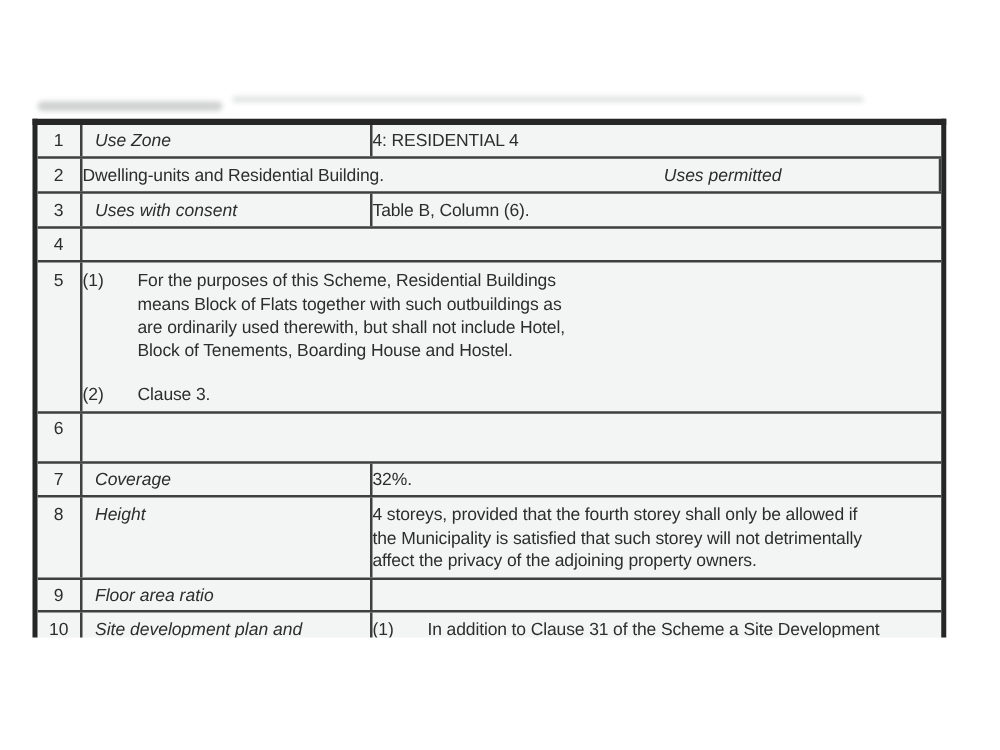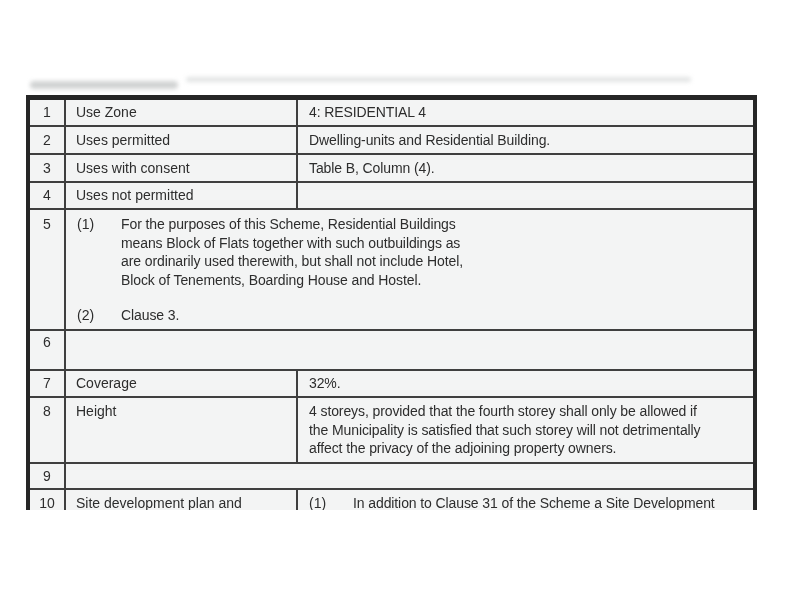--- a/index.html
+++ b/index.html
@@ -41,22 +41,22 @@
   .r4  { height: 27px; }
   .r5  { height: 121px; }
   .r6  { height: 40px; }
   .r7  { height: 27px; }
   .r8  { height: 66px; }
   .r9  { height: 26px; }
   .r10 { height: 45px; border-bottom: 0; }
 
   .cell { font-size: 14px; line-height: 18.5px; }
   .cell-num   { width: 36px;  border-right: 2px solid var(--c-line); display: flex; justify-content: center; }
-  .cell-label { width: 232px; border-right: 2px solid var(--c-line); padding-left: 10px; display: flex; }
-  .cell-value { flex: 1; padding-left: 11px; padding-right: 4px; display: flex; }
+  .cell-label { width: 232px; border-right: 2px solid var(--c-line); padding-left: 10px; display: flex; font-style: italic; }
+  .cell-value { flex: 1; padding-right: 4px; display: flex; }
 
   
   .v-center .cell-num, .v-center .cell-label, .v-center .cell-value { align-items: center; }
   
   .v-top .cell-num, .v-top .cell-label, .v-top .cell-value { align-items: flex-start; padding-top: 4px; }
   .r5.v-top .cell-num, .r5.v-top .cell-label, .r5.v-top .cell-value { padding-top: 5px; }
   .r6.v-top .cell-num, .r6.v-top .cell-label, .r6.v-top .cell-value { padding-top: 2px; }
 
   .value-text { white-space: pre-line; letter-spacing: -0.1px; }
 
@@ -79,37 +79,36 @@
     <div class="row r1 v-center">
       <div class="cell cell-num">1</div>
       <div class="cell cell-label">Use Zone</div>
       <div class="cell cell-value">
           <span class="value-text">4: RESIDENTIAL 4</span>
         </div>
     </div>
 
     <div class="row r2 v-center">
       <div class="cell cell-num">2</div>
-      <div class="cell cell-label">Uses permitted</div>
       <div class="cell cell-value">
           <span class="value-text">Dwelling-units and Residential Building.</span>
         </div>
+      <div class="cell cell-label">Uses permitted</div>
     </div>
 
     <div class="row r3 v-center">
       <div class="cell cell-num">3</div>
       <div class="cell cell-label">Uses with consent</div>
       <div class="cell cell-value">
-          <span class="value-text">Table B, Column (4).</span>
+          <span class="value-text">Table B, Column (6).</span>
         </div>
     </div>
 
     <div class="row r4 v-center">
       <div class="cell cell-num">4</div>
-      <div class="cell cell-label">Uses not permitted</div>
     </div>
 
     <div class="row r5 v-top">
       <div class="cell cell-num">5</div>
       <div class="cell cell-value">
         <div class="value-items">
           <div class="numbered-item">
             <span class="item-marker">(1)</span>
             <span class="item-text">For the purposes of this Scheme, Residential Buildings
 means Block of Flats together with such outbuildings as
@@ -141,20 +140,21 @@
       <div class="cell cell-label">Height</div>
       <div class="cell cell-value">
           <span class="value-text">4 storeys, provided that the fourth storey shall only be allowed if
 the Municipality is satisfied that such storey will not detrimentally
 affect the privacy of the adjoining property owners.</span>
         </div>
     </div>
 
     <div class="row r9 v-center">
       <div class="cell cell-num">9</div>
+      <div class="cell cell-label">Floor area ratio</div>
     </div>
 
     <div class="row r10 v-top">
       <div class="cell cell-num">10</div>
       <div class="cell cell-label">Site development plan and</div>
       <div class="cell cell-value">
         <div class="value-items">
           <div class="numbered-item">
             <span class="item-marker">(1)</span>
             <span class="item-text">In addition to Clause 31 of the Scheme a Site Development</span>

